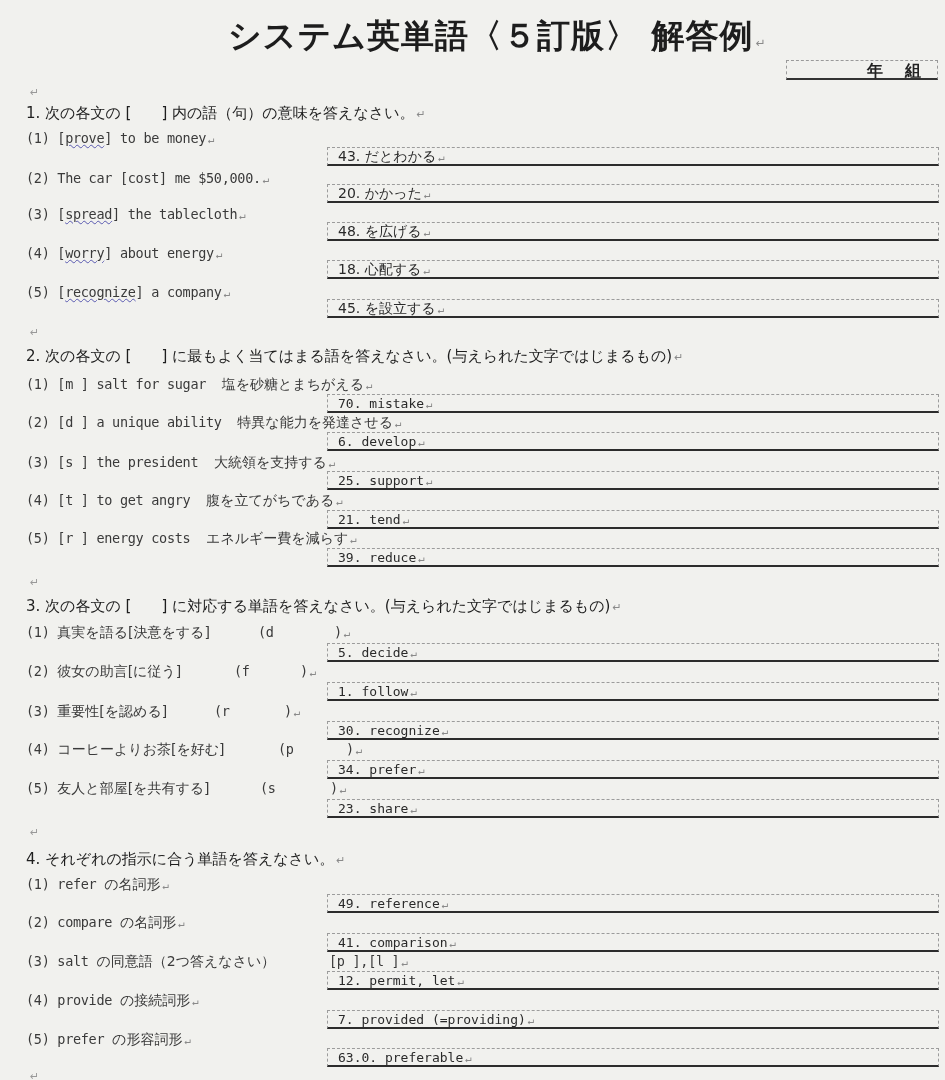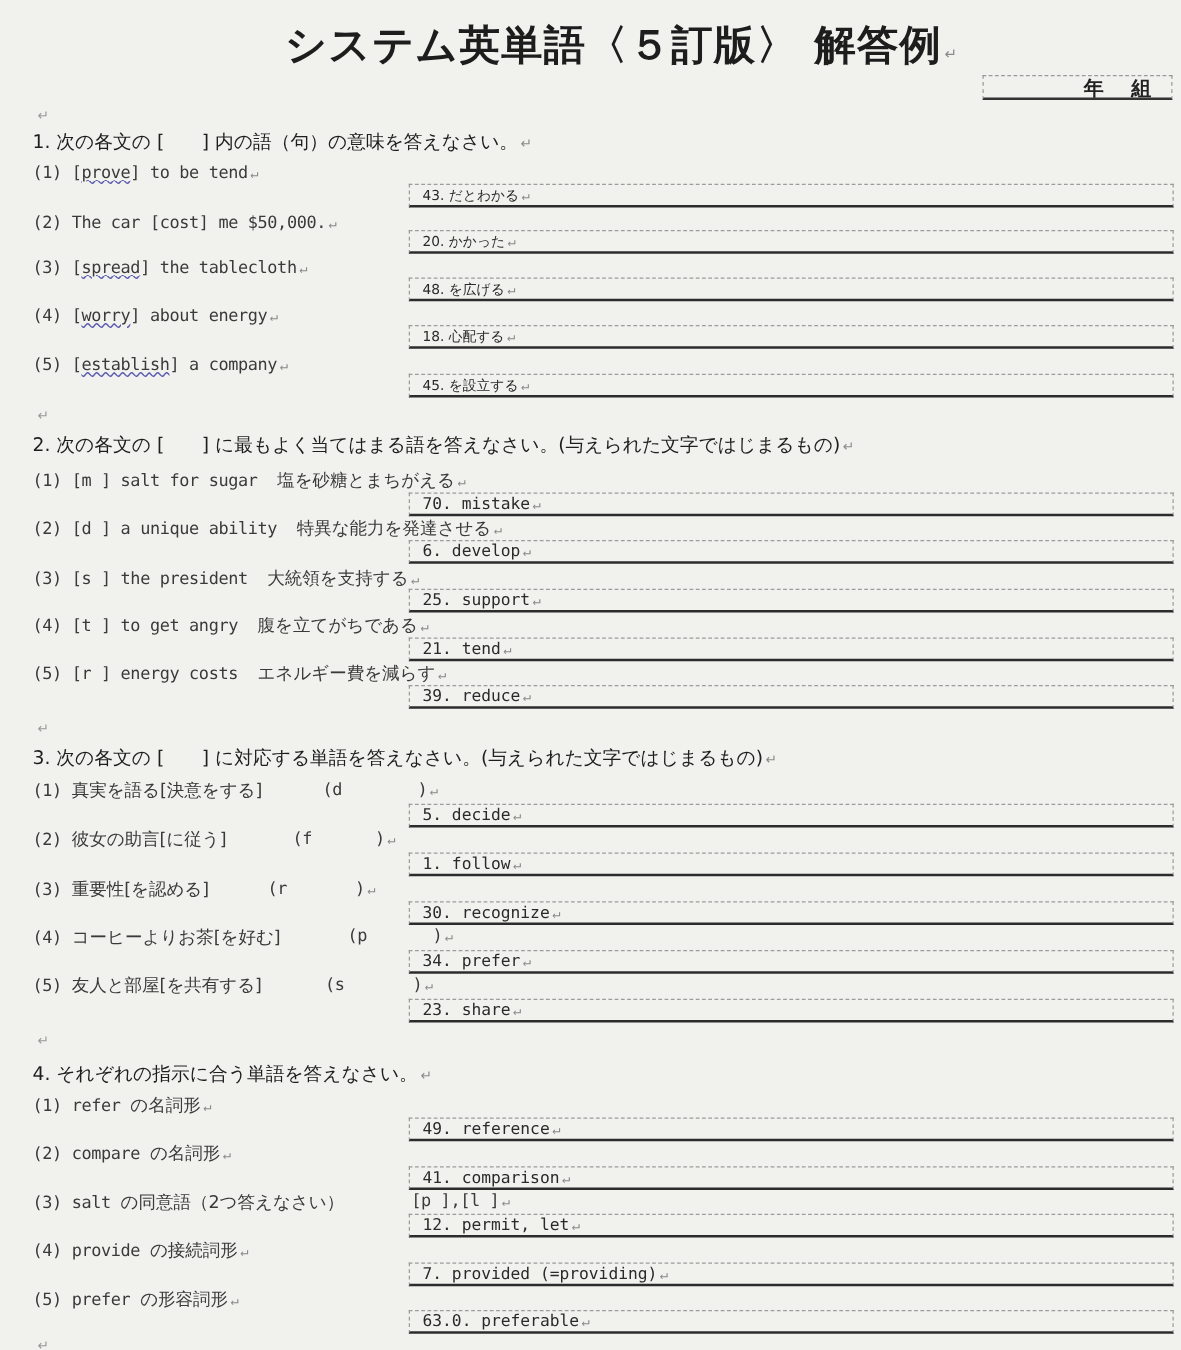--- a/index.html
+++ b/index.html
@@ -26,49 +26,49 @@
   .q { left:26px; font-size:13.5px; color:#3a3a3a; font-family:"DejaVu Sans Mono","Liberation Mono",monospace; letter-spacing:-0.3px;}
   .q .u { text-decoration:underline wavy #5a5ab0; text-decoration-thickness:1px; }
   .q .jp { font-family:"DejaVu Sans", sans-serif; font-size:14px; letter-spacing:0; }
   .ans {
     left:327px; width:612px; height:19px;
     border:1px dashed #9c9c9c; border-bottom:2px solid #2c2c2c;
     box-sizing:border-box; padding-left:10px;
     font-family:"DejaVu Sans Mono","Liberation Mono",monospace;
     font-size:13px; line-height:17px; color:#2a2a2a;
   }
-  .ans .jp { font-family:"DejaVu Sans", sans-serif; font-size:11px; }
+  .ans .jp { font-family:"DejaVu Sans", sans-serif; font-size:14px; }
   .ret { color:#8a8a8a; font-size:11px; margin-left:2px; }
 </style>
 </head>
 <body>
 
 <div class="abs title"><span>システム英単語〈５訂版〉 解答例</span><span class="mark">↵</span></div>
 
 <div class="abs name-box">
   <span style="left:80px">年</span>
   <span style="left:118px">組</span>
 </div>
 
 <div class="abs para" style="top:86px">↵</div>
 <div class="abs heading" style="top:104px"><span>1. 次の各文の [　　] 内の語（句）の意味を答えなさい。</span><span class="ret">↵</span></div>
 
-<div class="abs q" style="top:130px"><span>(1)</span> <span>[</span><span class="u">prove</span><span>] to be tend</span><span class="ret">↵</span></div>
+<div class="abs q" style="top:130px"><span>(1)</span> <span>[</span><span class="u">prove</span><span>] to be money</span><span class="ret">↵</span></div>
 <div class="abs ans" style="top:147px"><span class="jp">43. だとわかる</span><span class="ret">↵</span></div>
 
 <div class="abs q" style="top:170px"><span>(2)</span> <span>The car [cost] me $50,000.</span><span class="ret">↵</span></div>
 <div class="abs ans" style="top:184px"><span class="jp">20. かかった</span><span class="ret">↵</span></div>
 
 <div class="abs q" style="top:206px"><span>(3)</span> <span>[</span><span class="u">spread</span><span>] the tablecloth</span><span class="ret">↵</span></div>
 <div class="abs ans" style="top:222px"><span class="jp">48. を広げる</span><span class="ret">↵</span></div>
 
 <div class="abs q" style="top:245px"><span>(4)</span> <span>[</span><span class="u">worry</span><span>] about energy</span><span class="ret">↵</span></div>
 <div class="abs ans" style="top:260px"><span class="jp">18. 心配する</span><span class="ret">↵</span></div>
 
-<div class="abs q" style="top:284px"><span>(5)</span> <span>[</span><span class="u">establish</span><span>] a company</span><span class="ret">↵</span></div>
+<div class="abs q" style="top:284px"><span>(5)</span> <span>[</span><span class="u">recognize</span><span>] a company</span><span class="ret">↵</span></div>
 <div class="abs ans" style="top:299px"><span class="jp">45. を設立する</span><span class="ret">↵</span></div>
 
 <div class="abs para" style="top:326px">↵</div>
 <div class="abs heading" style="top:347px"><span>2. 次の各文の [　　] に最もよく当てはまる語を答えなさい。(与えられた文字ではじまるもの)</span><span class="ret">↵</span></div>
 
 <div class="abs q" style="top:376px"><span>(1)</span> <span>[m       ] salt for sugar</span>&nbsp;&nbsp;<span class="jp">塩を砂糖とまちがえる</span><span class="ret">↵</span></div>
 <div class="abs ans" style="top:394px"><span>70. mistake</span><span class="ret">↵</span></div>
 
 <div class="abs q" style="top:414px"><span>(2)</span> <span>[d       ] a unique ability</span>&nbsp;&nbsp;<span class="jp">特異な能力を発達させる</span><span class="ret">↵</span></div>
 <div class="abs ans" style="top:432px"><span>6. develop</span><span class="ret">↵</span></div>

